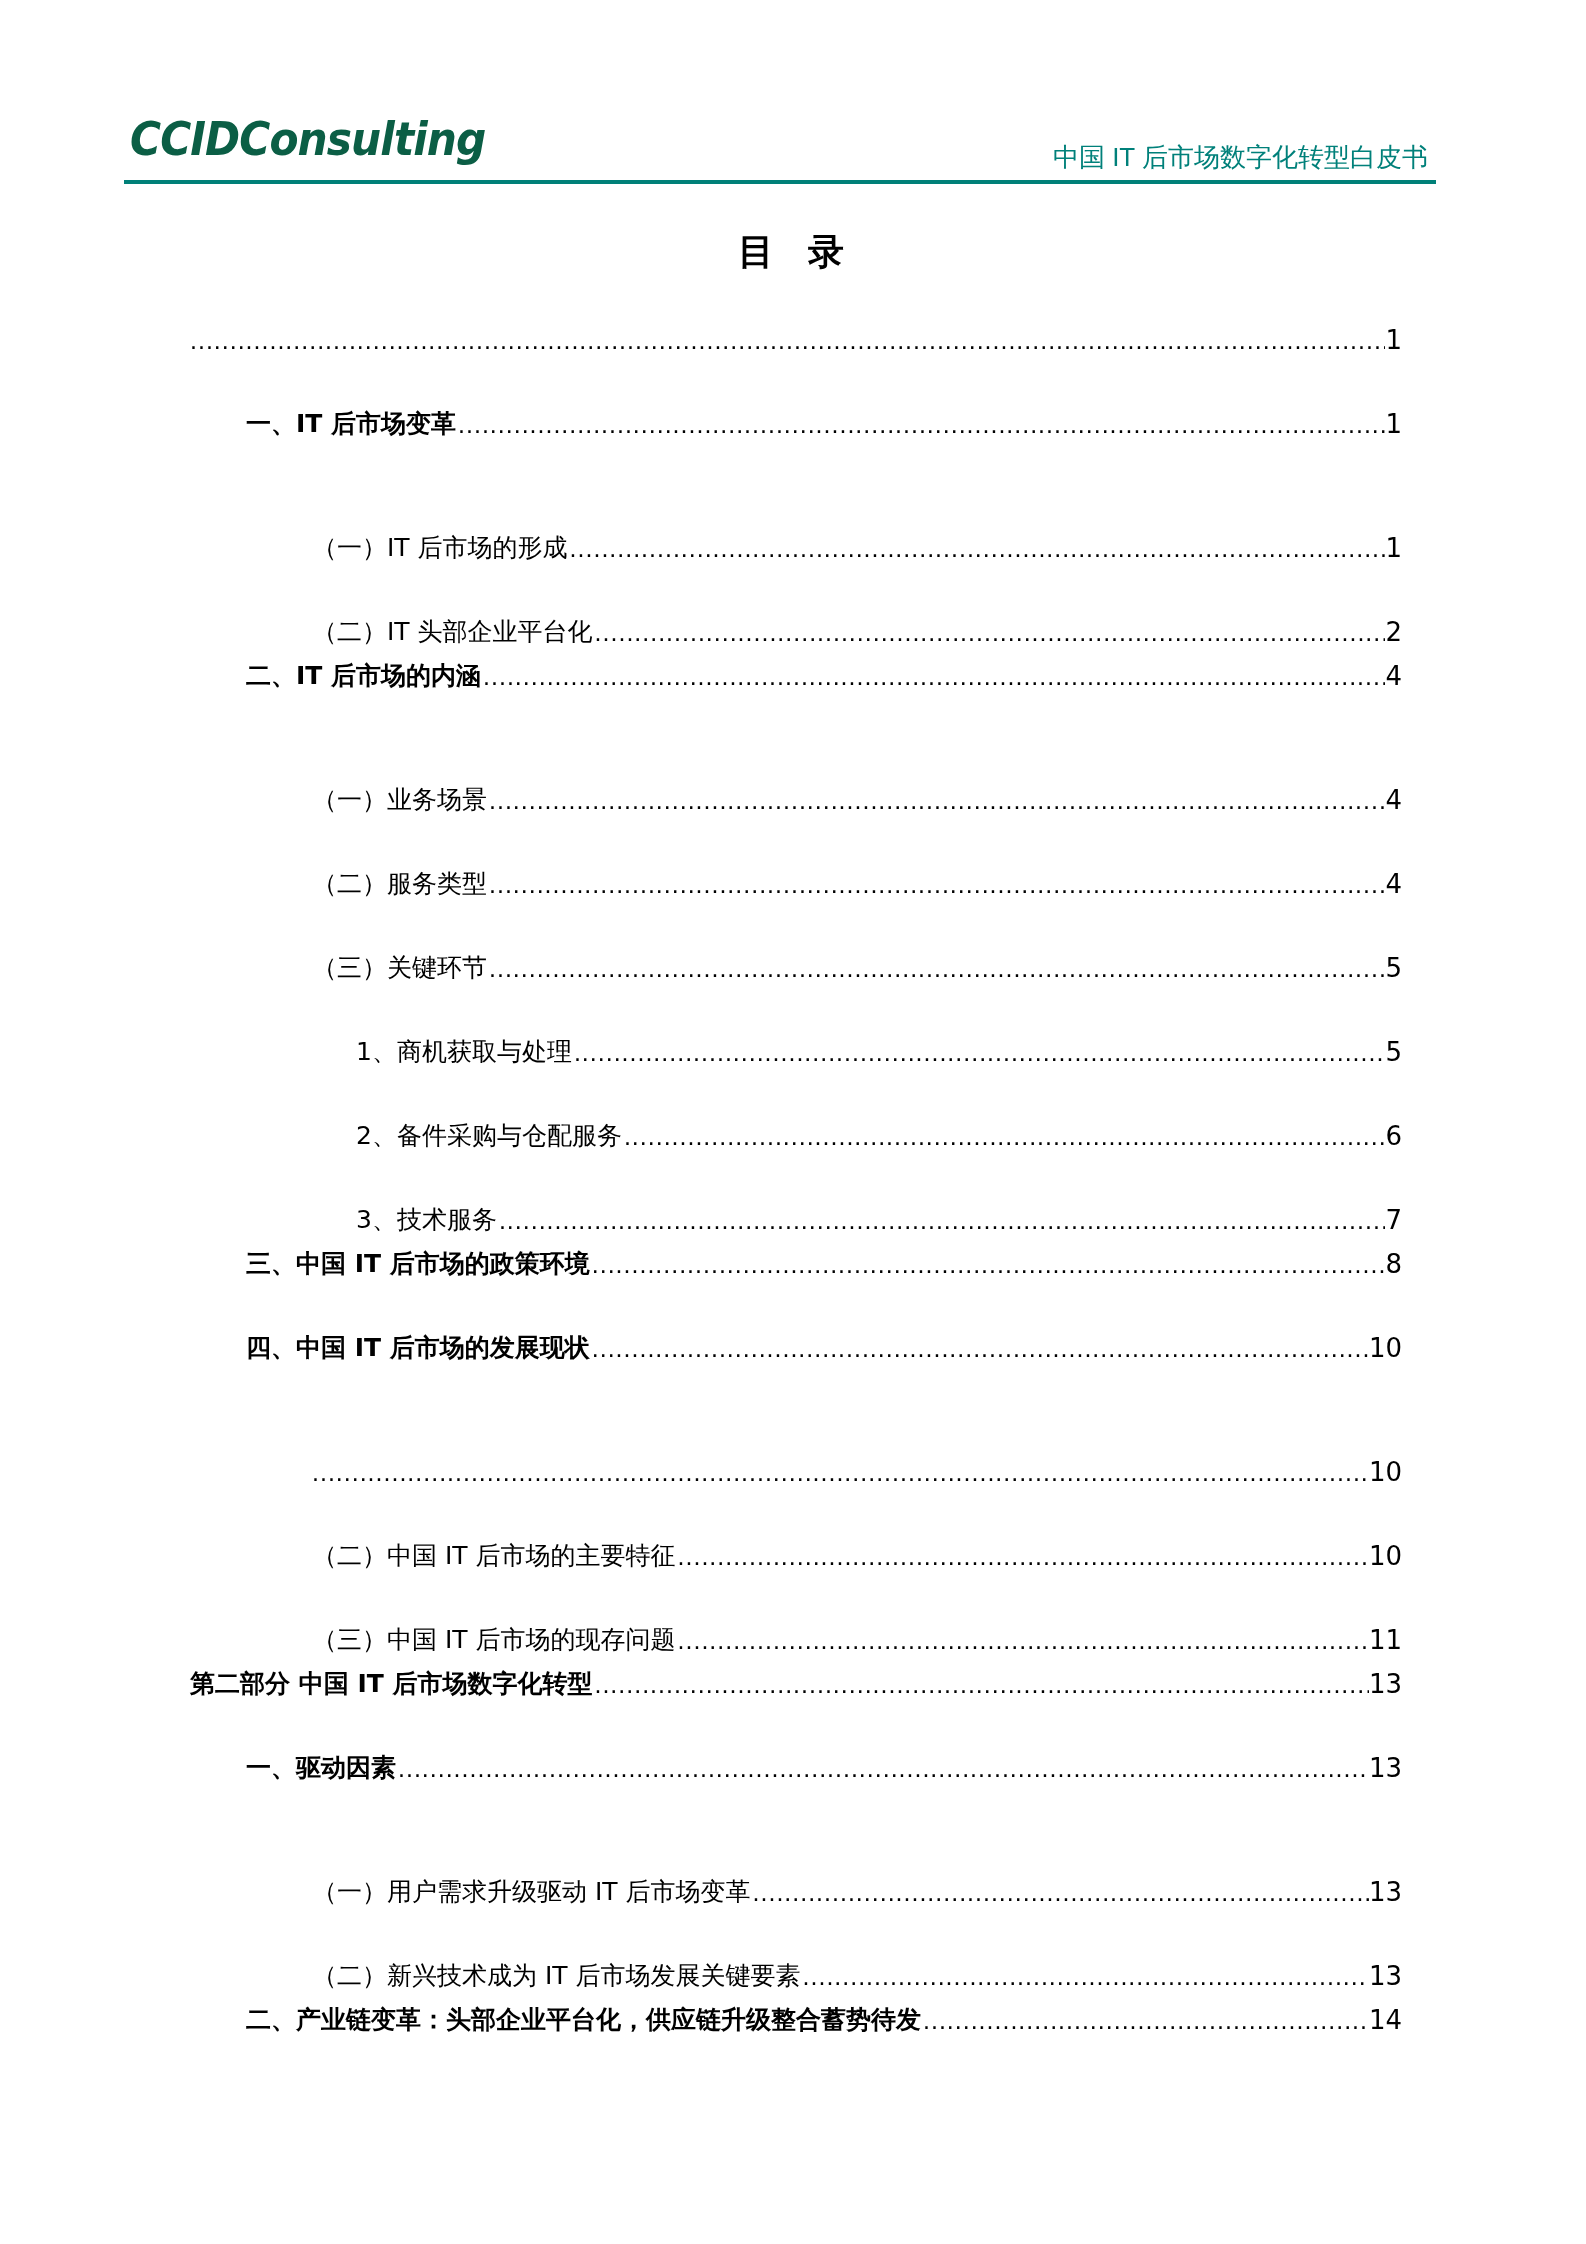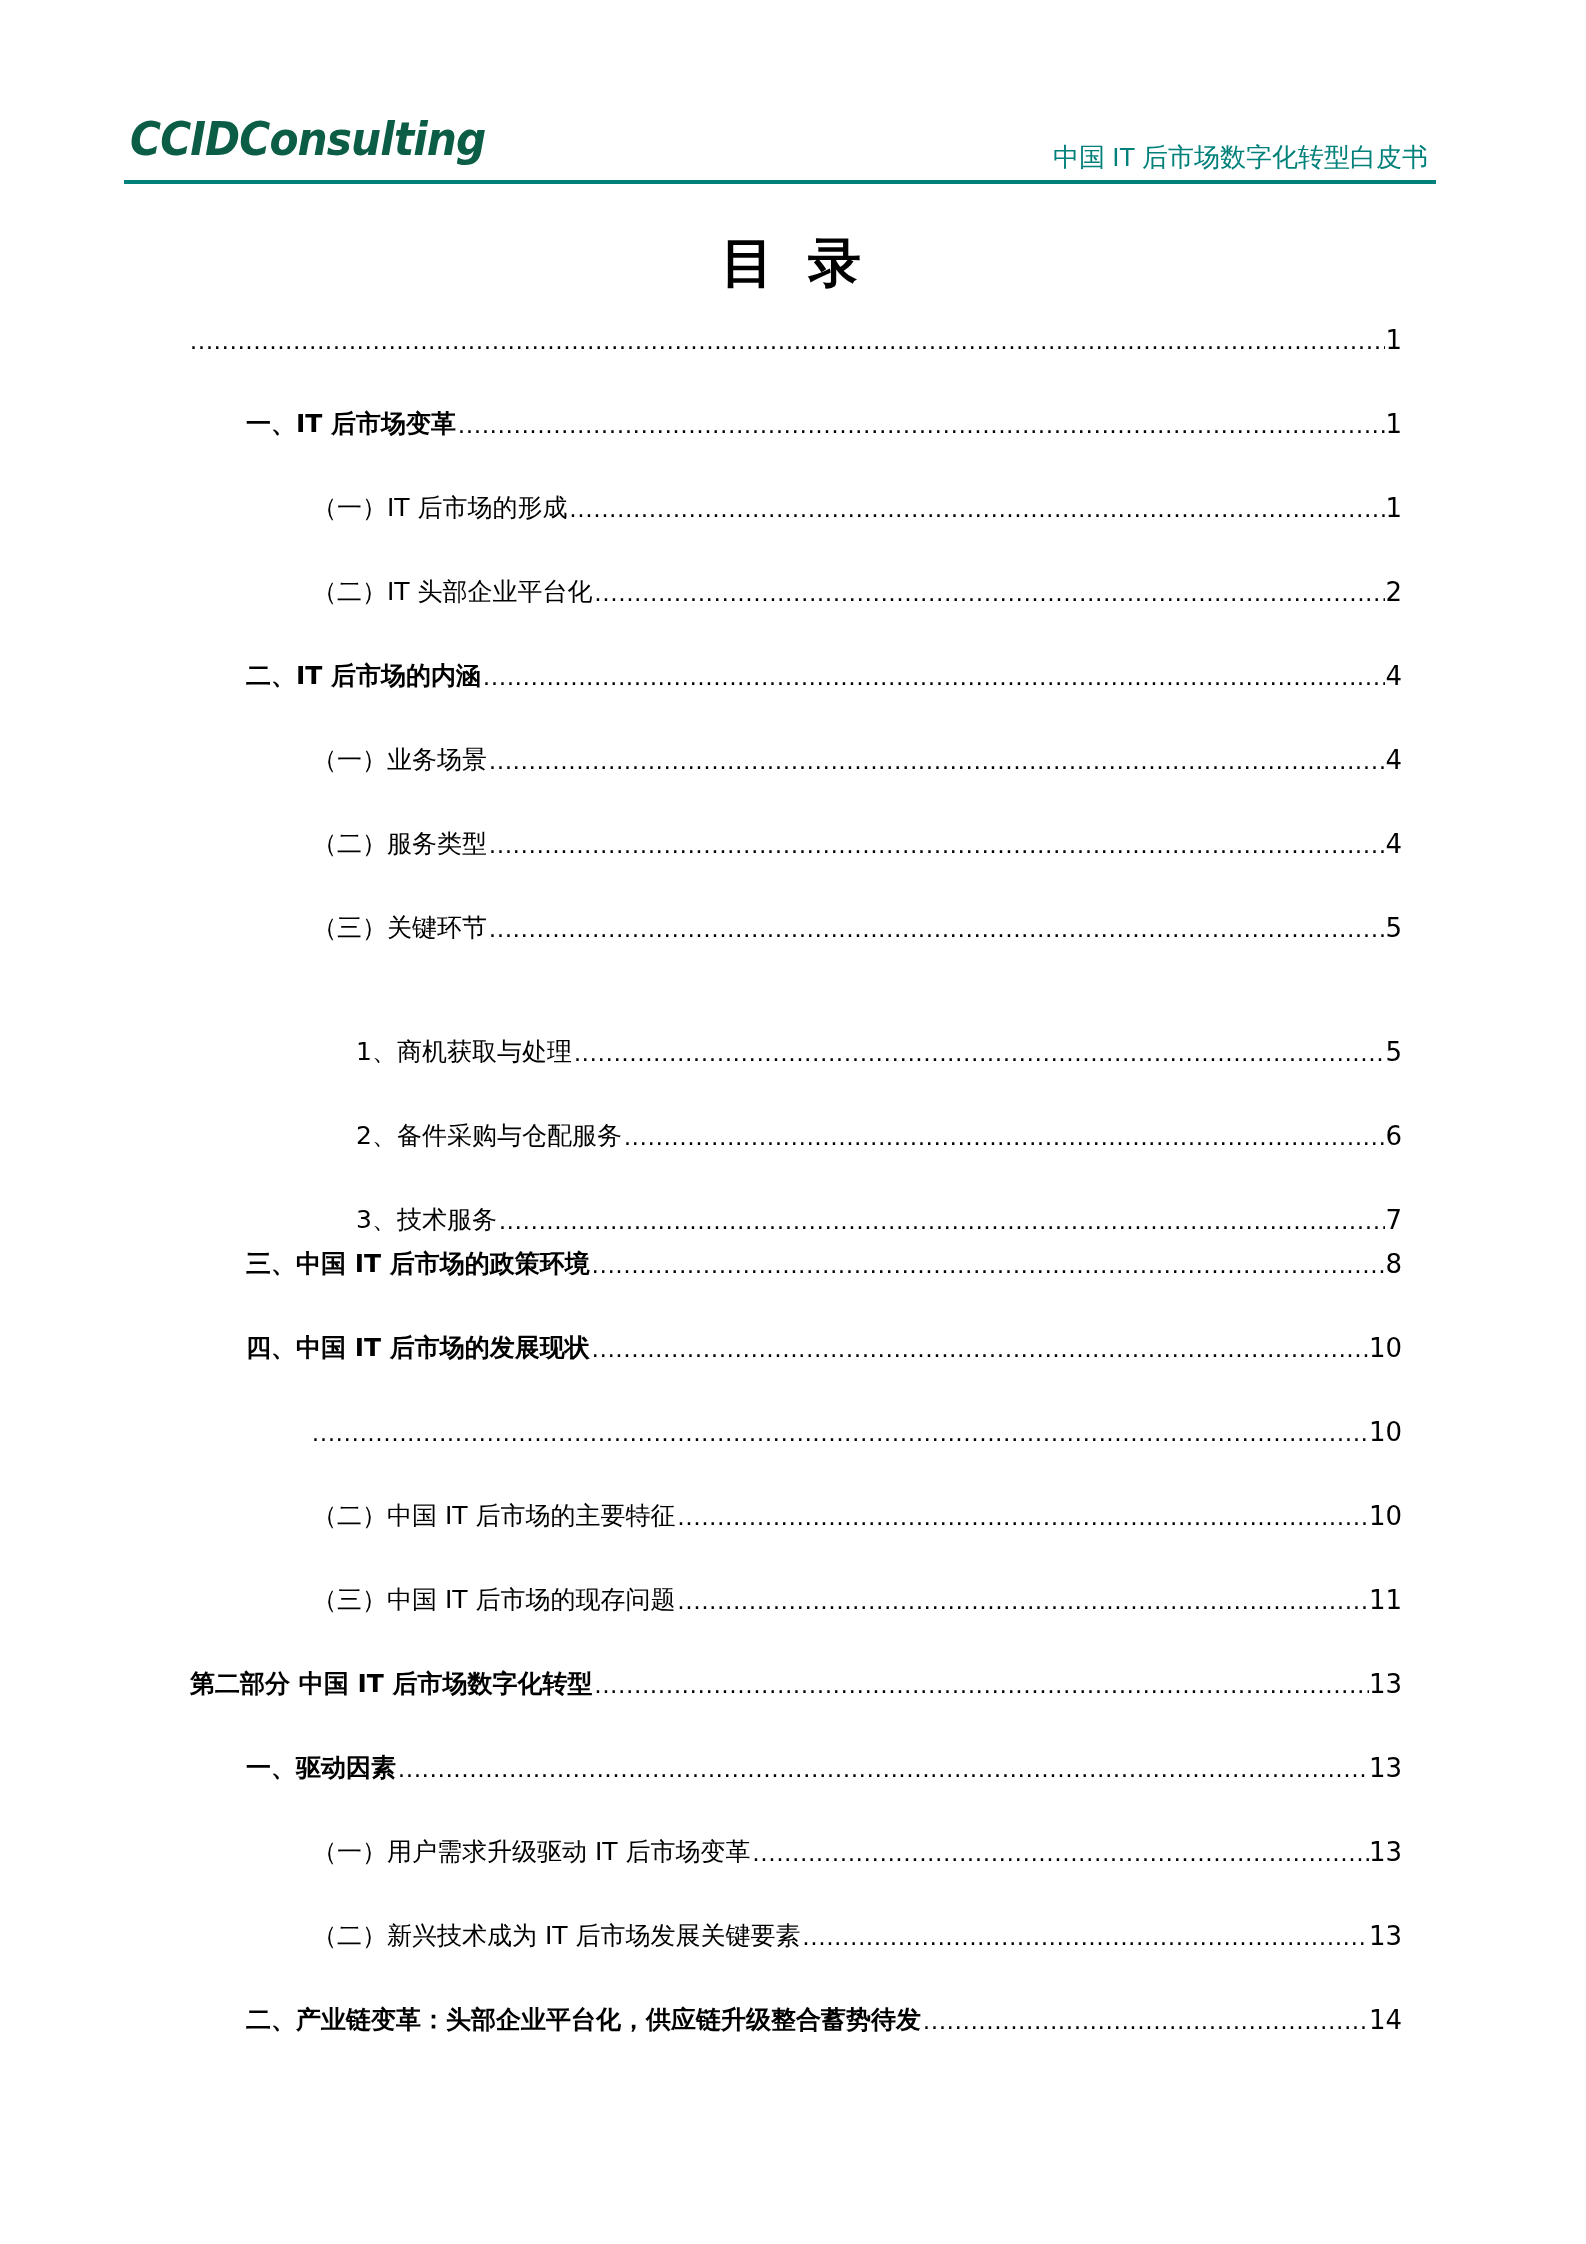--- a/index.html
+++ b/index.html
@@ -1,29 +1,29 @@
 <!DOCTYPE html>
 <html><head>
   <meta charset="utf-8">
   <style>
     html, body { margin: 0; padding: 0; background: #ffffff; }
     body { width: 1586px; height: 2244px; position: relative; overflow: hidden; font-family: "DejaVu Sans", sans-serif; color: #000; }
     .header { position: absolute; left: 124px; top: 100px; width: 1312px; height: 84px; }
     .logo { position: absolute; left: 6px; top: 12px; font-family: "DejaVu Sans", sans-serif; font-weight: bold; font-style: italic; font-size: 46px; color: #0b5e45; letter-spacing: -1px; transform: scaleX(0.92); transform-origin: left; }
     .header-title { position: absolute; right: 8px; top: 40px; font-family: Liberation Sans, sans-serif; font-size: 26px; color: #00807a; }
     .header-rule { position: absolute; left: 0; right: 0; top: 80px; height: 4px; background: #008078; }
-    .toc-title { position: absolute; left: 0; width: 1586px; top: 228px; text-align: center; font-size: 53px; font-weight: bold; letter-spacing: 34px; padding-left: 30px; box-sizing: border-box; }
+    .toc-title { position: absolute; left: 0; width: 1586px; top: 228px; text-align: center; font-size: 36px; font-weight: bold; letter-spacing: 34px; padding-left: 30px; box-sizing: border-box; }
     .toc { position: absolute; left: 190px; top: 318px; width: 1212px; }
     .toc-entry { position: relative; height: 84px; display: flex; align-items: flex-start; font-size: 25px; line-height: 44px; }
     .toc-entry .label { white-space: nowrap; background: #fff; padding-right: 2px; }
     .toc-entry .leader { flex: 1; overflow: hidden; white-space: nowrap; color: #000; letter-spacing: 1px; font-family: "Liberation Sans", sans-serif; }
     .toc-entry .page { font-family: "DejaVu Sans", sans-serif; font-size: 26px; min-width: 14px; text-align: right; }
     .lvl-0 { padding-left: 0; }
     .lvl-1 { padding-left: 56px; }
-    .lvl-2 { padding-left: 122px; }
+    .lvl-2 { padding-left: 122px; align-items: flex-end; }
     .lvl-3 { padding-left: 166px; align-items: flex-end; }
     .lvl-0 .label, .lvl-1 .label { font-weight: bold; }
   </style>
 </head>
 <body>
 
 <div class="header">
   <div class="logo">CCIDConsulting</div>
   <div class="header-title">中国 IT 后市场数字化转型白皮书</div>
   <div class="header-rule"></div>

